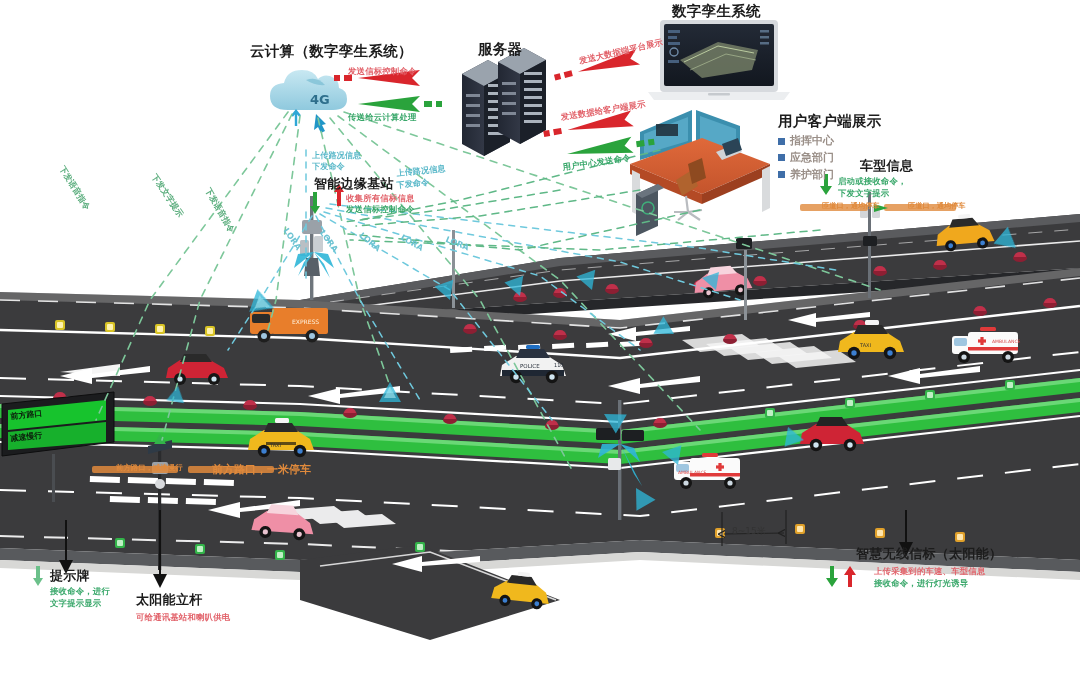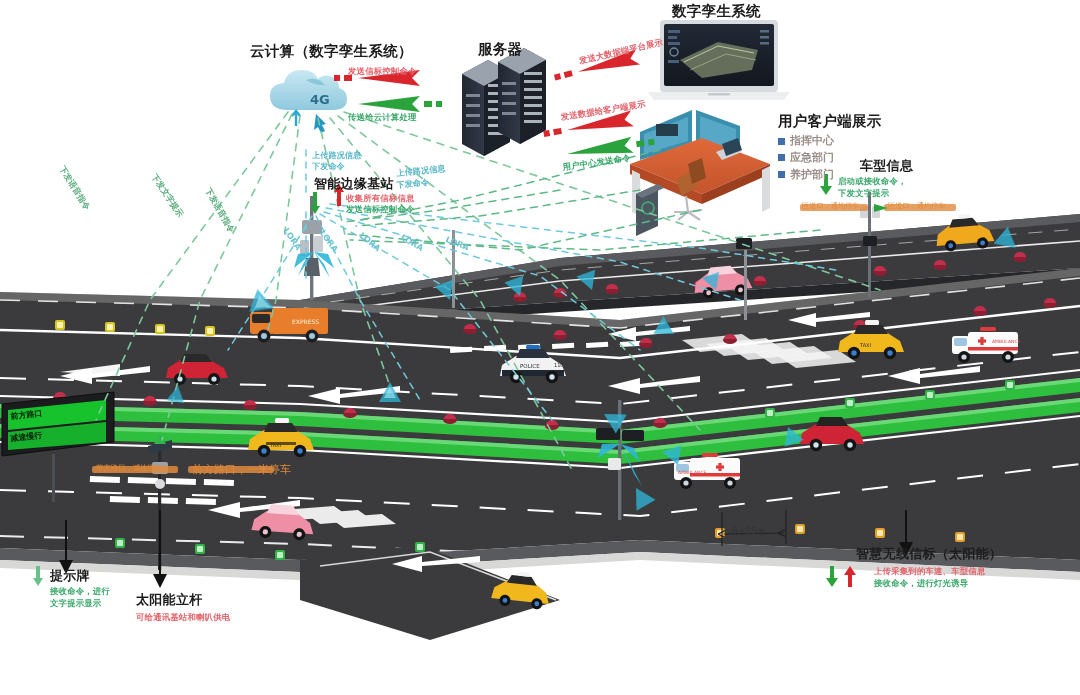--- a/index.html
+++ b/index.html
@@ -16,21 +16,21 @@
 
   .lbl { position: absolute; white-space: nowrap; line-height: 1.25; }
   .lbl-title {
     font-weight: bold; color: #1c1c1c; font-size: 14.5px;
     letter-spacing: .3px;
   }
   .lbl-title.sm { font-size: 13px; }
   .lbl-sub-green { color: #3aa86b; font-size: 8.4px; font-weight: bold; letter-spacing: .2px; }
   .lbl-sub-red   { color: #e2626a; font-size: 8.4px; font-weight: bold; letter-spacing: .2px; }
   .lbl-sub-teal  { color: #59b8c9; font-size: 8.2px; font-weight: bold; }
-  .lbl-sub-orange{ color: #e08a3c; font-size: 8.2px; font-weight: normal; }
+  .lbl-sub-orange{ color: #e08a3c; font-size: 8.2px; font-weight: bold; margin-left: 20px; }
   .lbl-dim       { color: #333; font-size: 9px; }
 
   .bullets { margin-top: 4px; }
   .bullets .bi {
     display: flex; align-items: center; gap: 5px;
     font-size: 11px; color: #9a8f88; font-weight: bold; margin-bottom: 3px;
   }
   .bullets .bi i {
     display: block; width: 7px; height: 7px; background: #3f6ea8; flex: none;
   }

